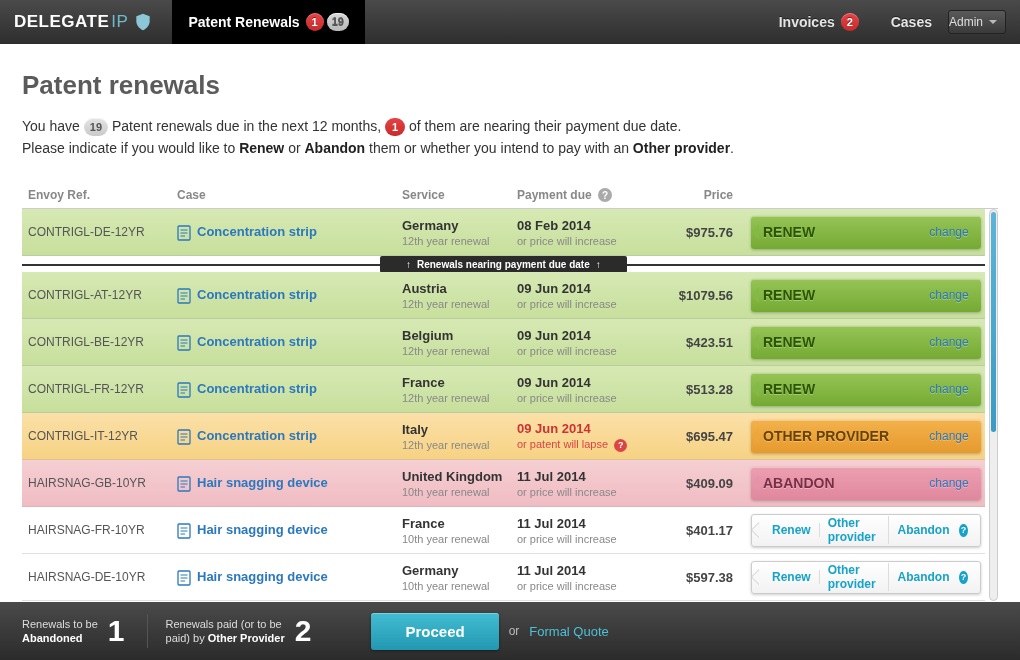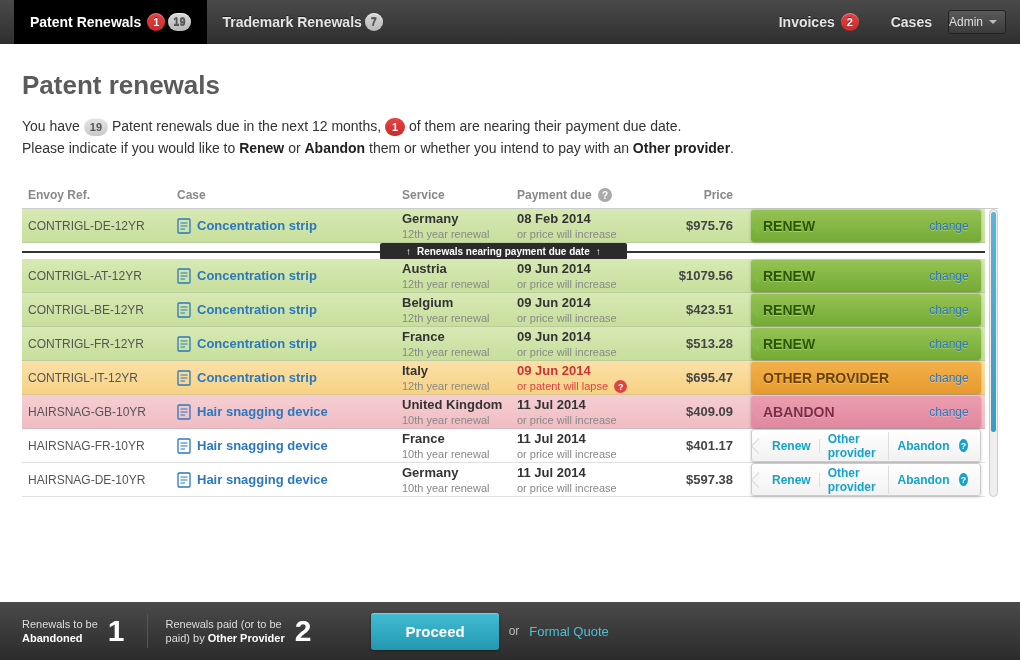--- a/index.html
+++ b/index.html
@@ -32,21 +32,21 @@
 .thead { display:flex; padding: 6px 0; color:#888; font-size:12px; font-weight:bold; border-bottom:1px solid #ccc;}
 .col-ref { width: 155px; padding-left:6px;}
 .col-case { width: 225px; }
 .col-service { width: 115px; }
 .col-due { width: 130px; }
 .col-price { width: 100px; text-align: right; padding-right: 14px;}
 .col-action { flex: 1; }
 .help-icon { display:inline-flex; width:14px; height:14px; border-radius:50%; background:#aaa; color:#fff; font-size:10px; align-items:center; justify-content:center; margin-left:3px; font-weight:bold;}
 .help-icon.sm { width:13px; height:13px; font-size:9px;}
 
-.row { display:flex; align-items:center; height:34px; border-bottom:1px solid rgba(0,0,0,.12); position:relative;}
+.row { display:flex; align-items:center; height:47px; border-bottom:1px solid rgba(0,0,0,.12); position:relative;}
 .row.renew { background: linear-gradient(#d7e9b4, #c7df9c); }
 .row.other { background: linear-gradient(#fbe0a8, #f6d283); }
 .row.abandon { background: linear-gradient(#f5cfd3, #f0bcc3); }
 .row.blank { background: #fff; }
 
 .ref { color:#555; font-size:12px; }
 .case-link { color:#2b78be; font-size:13px; font-weight:bold; cursor:pointer; }
 .doc-icon { display:inline-block; width:14px; height:16px; margin-right:6px; vertical-align:middle;}
 .doc-icon svg { width:100%; height:100%; display:block;}
 .svc-country { font-weight:bold; color:#333; font-size:13px;}
@@ -92,28 +92,31 @@
 .total-amt { font-size:30px; font-weight:bold; color:#fff; margin-left:6px;}
 .total-sub { font-size:10px; color:#bbb;}
 .proceed-btn { background: linear-gradient(#43bdd3,#2298b0); color:#fff; border:none; border-radius:3px; padding:10px 34px; font-size:15px; font-weight:bold; cursor:pointer; margin-left:20px; box-shadow: inset 0 1px 0 rgba(255,255,255,.3), 0 1px 3px rgba(0,0,0,.4);}
 .or { color:#bbb; font-size:12px; margin:0 10px;}
 .fq { color:#4cc0d8; font-size:13px; cursor:pointer;}
 </style>
 </head>
 <body>
 
 <div class="topbar">
+  <div class="logo">
+    <span>DELEGATE</span>
+      <span class="ip">IP</span>
+    <span class="logo-icon"><svg viewBox="0 0 24 24">
+          <path fill="#8cc7d8" d="M12 2 L20 5 V11 C20 16 16 20 12 22 C8 20 4 16 4 11 V5 Z"></path>
+        </svg></span>
+  </div>
   <div class="navitem active">
     <span>Patent Renewals</span>
     <span class="badge-red">1</span>
     <span class="badge-grey">19</span>
-  </div>
-  <div class="navitem">
-    <span>Trademark Renewals</span>
-    <span class="badge-grey">7</span>
   </div>
   <div class="spacer"></div>
   <div class="navitem">
     <span>Invoices</span>
     <span class="badge-red">2</span>
   </div>
   <div class="navitem">
       <span>Cases</span>
     </div>
   <div class="admin-btn"><span>Admin</span></div>

